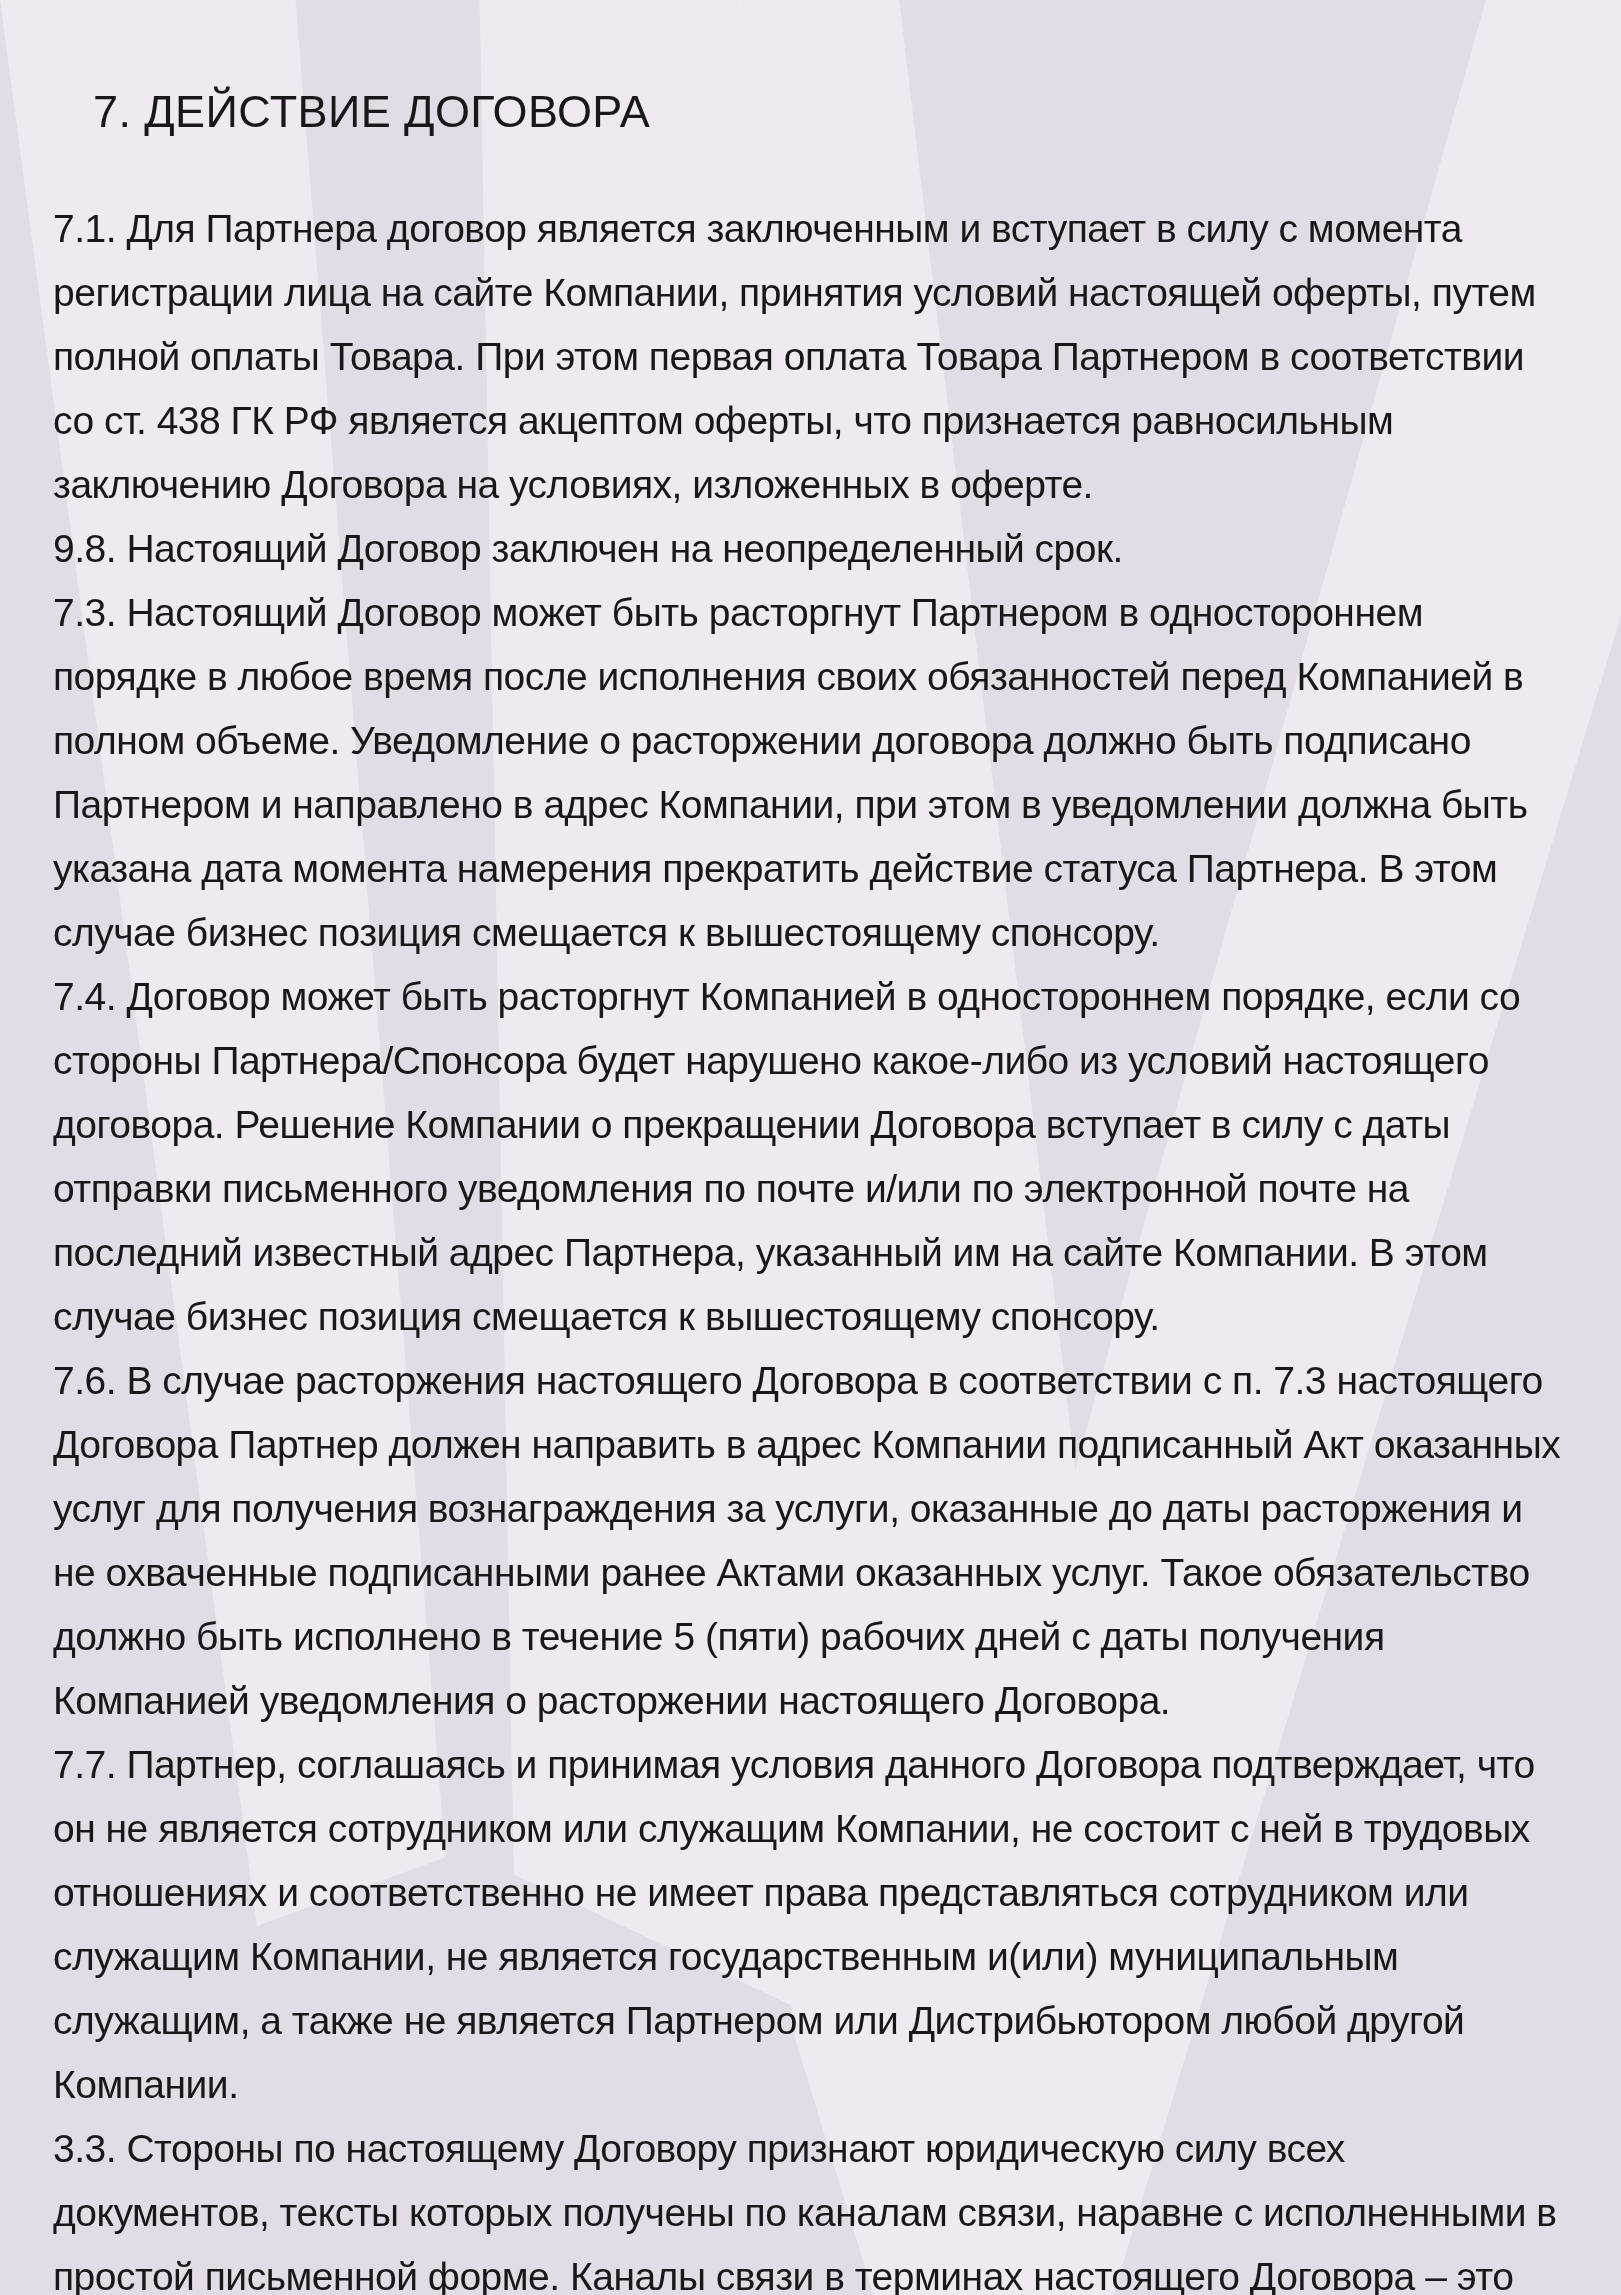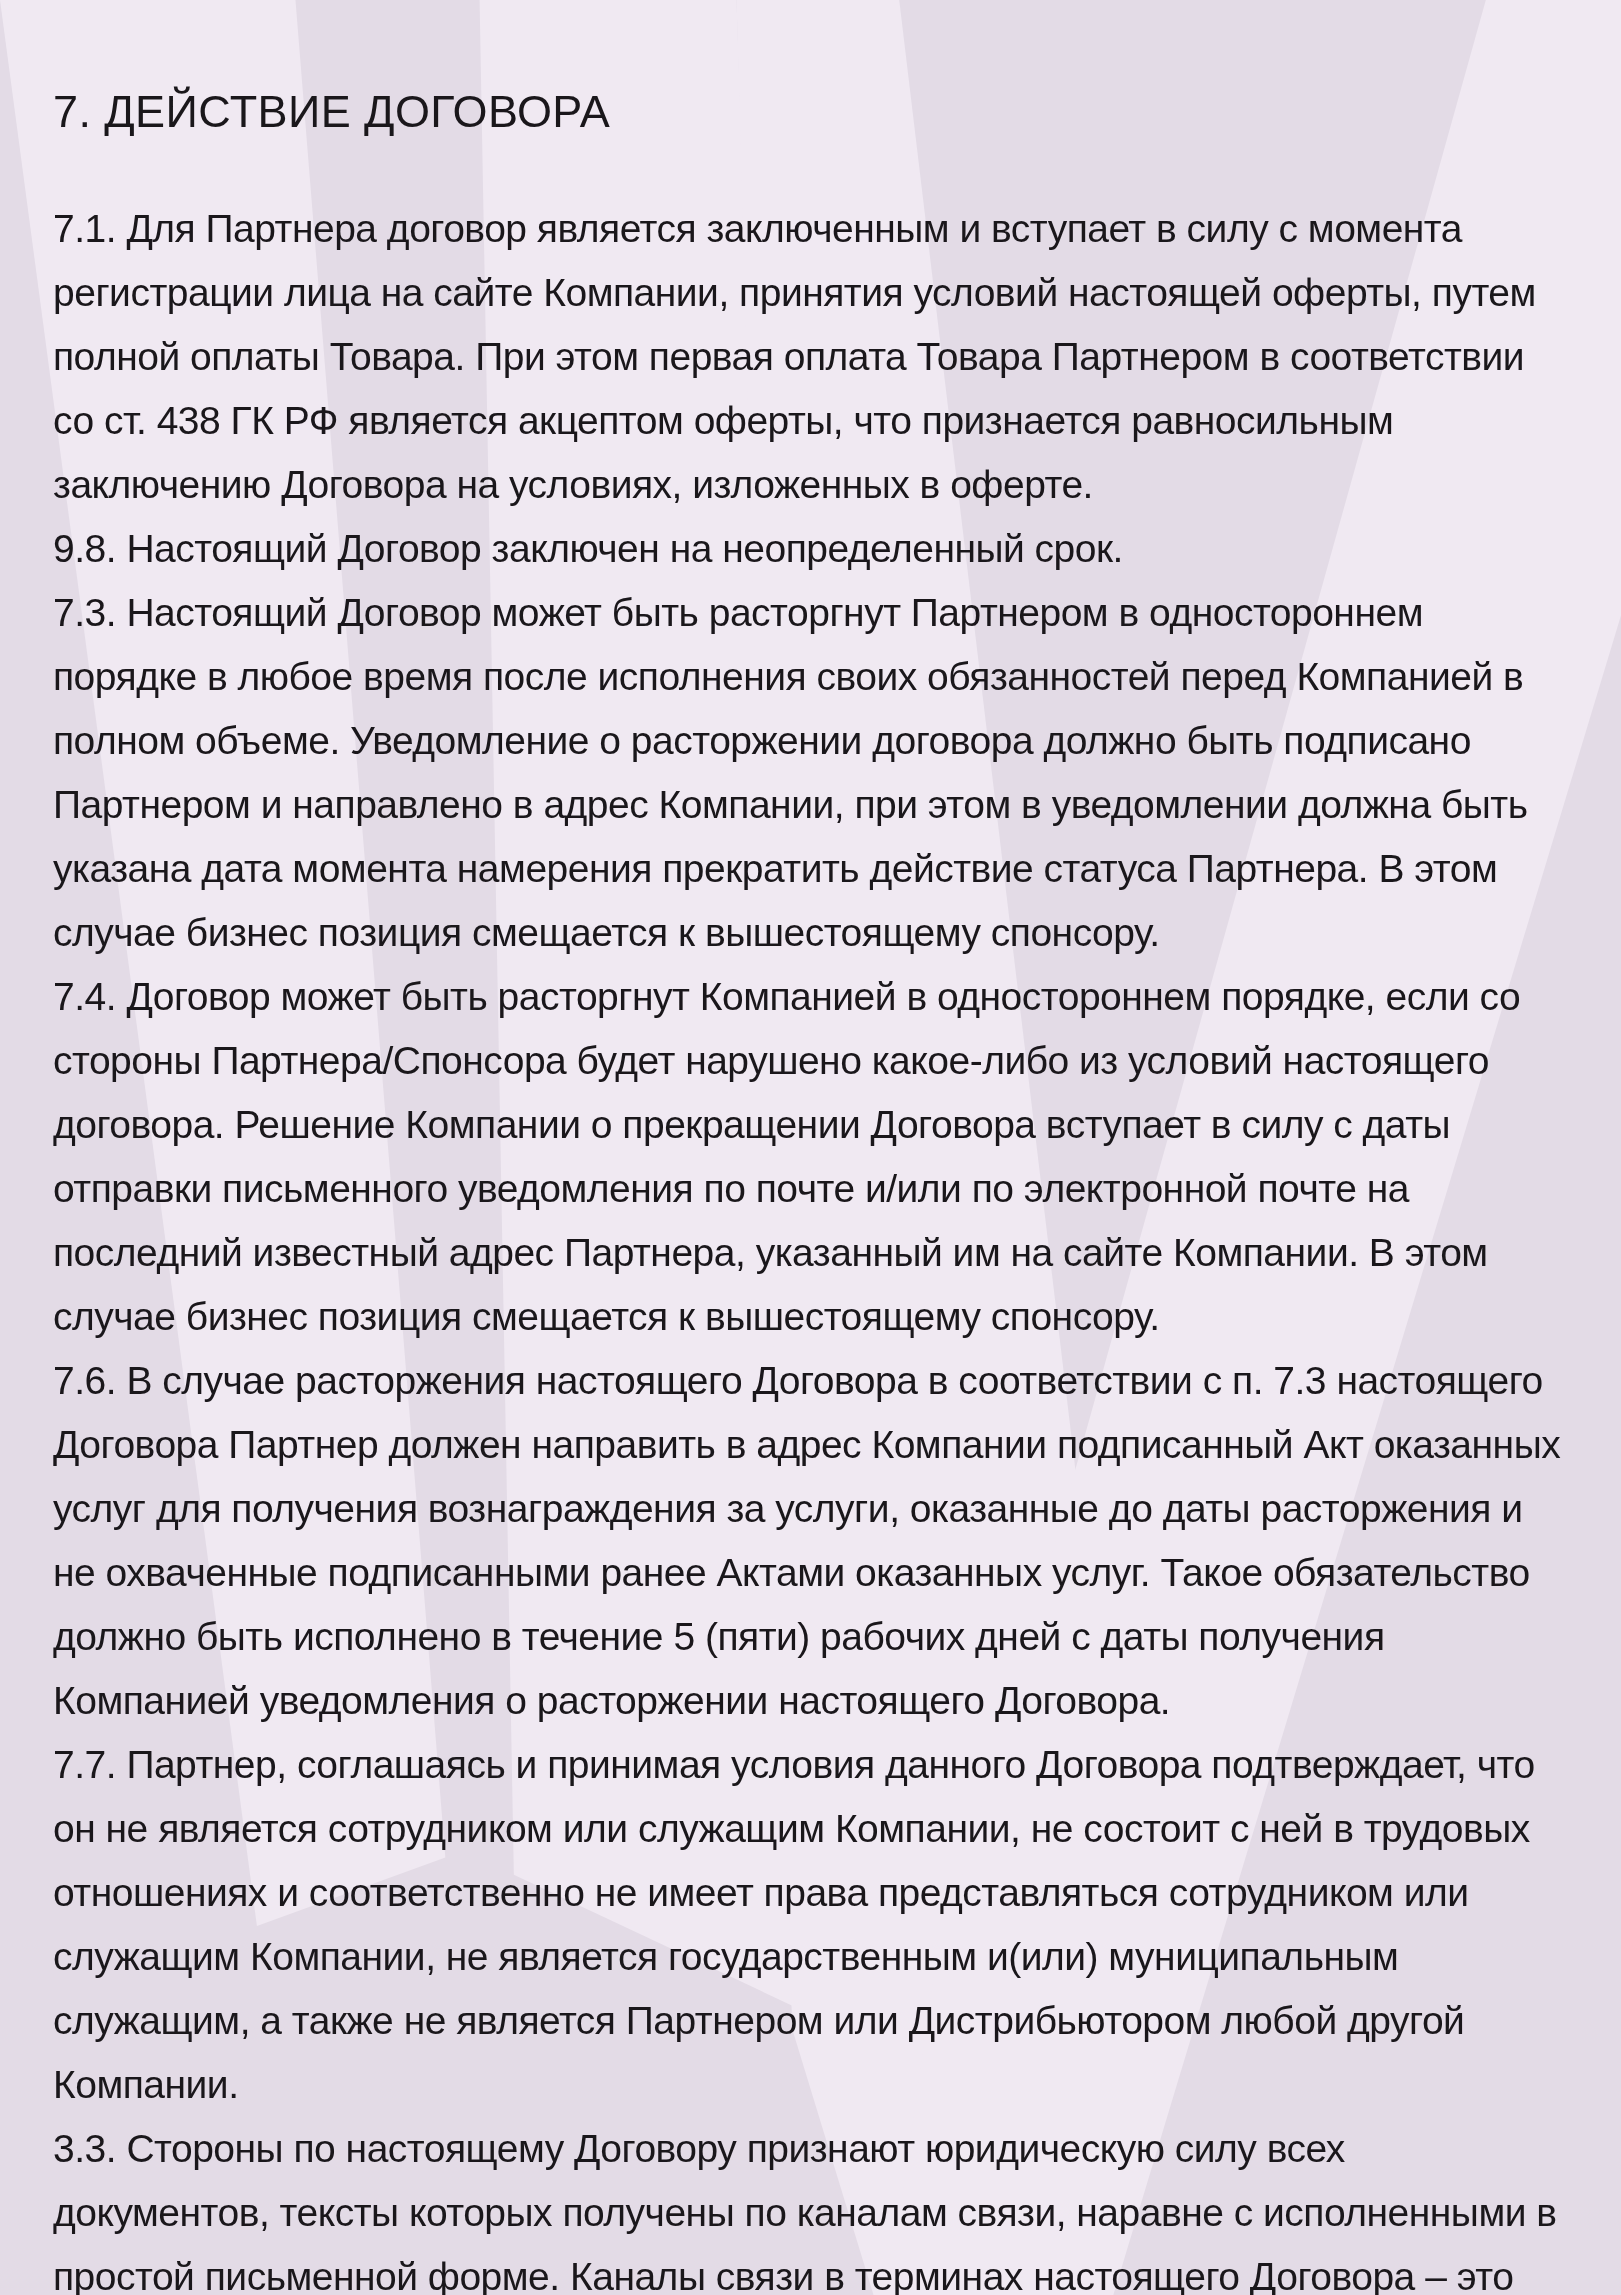--- a/index.html
+++ b/index.html
@@ -32,20 +32,21 @@
     top:86px;
     width:1517px;
     color:var(--ink);
   }
   .doc-title{
     font-size:45px;
     font-weight:400;
     letter-spacing:0.4px;
     line-height:51px;
     margin-bottom:60px;
+    margin-left:40px;
   }
   .clauses p{
     font-size:39px;
     font-weight:400;
     letter-spacing:-0.5px;
     line-height:64px;
     margin:0;
   }
 </style>
 </head>

